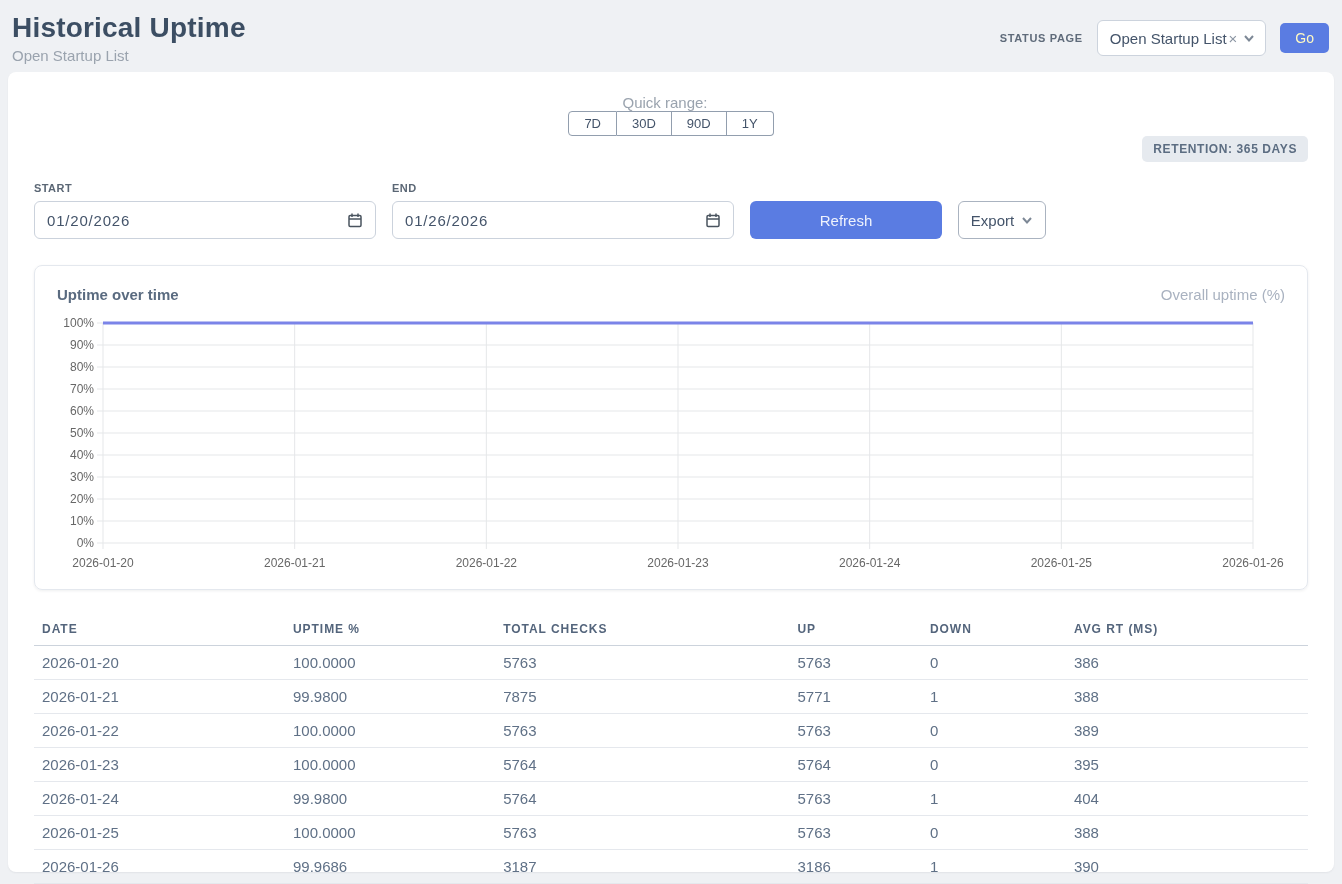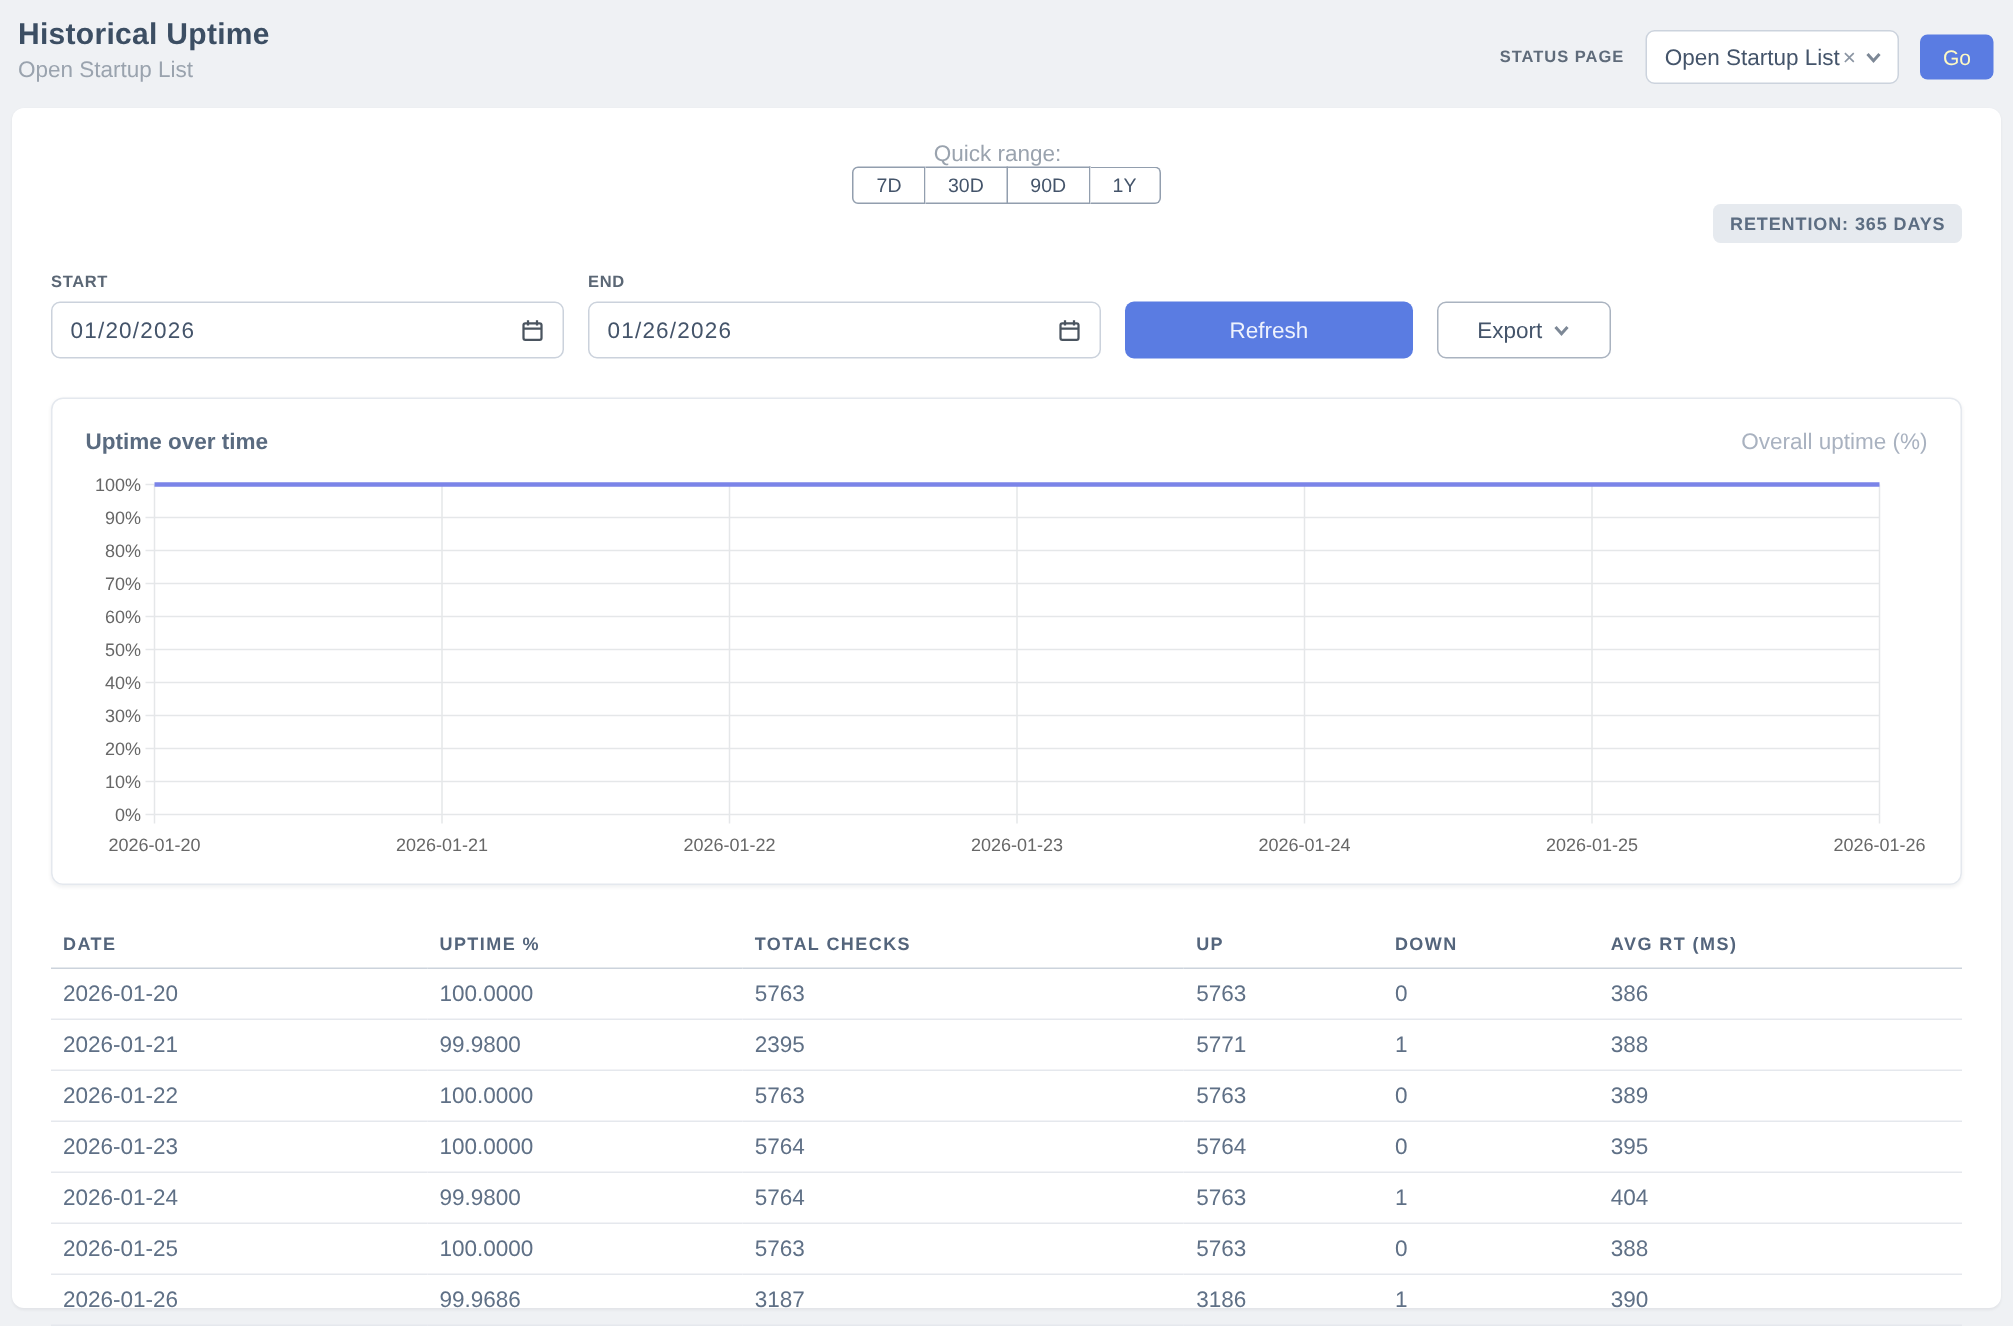--- a/index.html
+++ b/index.html
@@ -9,21 +9,21 @@
     background: #eff1f4;
     color: #44546a;
     overflow: hidden;
   }
 
   
   .topbar {
     display: flex; align-items: flex-start; justify-content: space-between;
     padding: 12px 13px 10px 12px; height: 72px;
   }
-  .page-title { font-size: 20px; font-weight: 700; color: #3c4e63; letter-spacing: .2px; }
+  .page-title { font-size: 28px; font-weight: 700; color: #3c4e63; letter-spacing: .2px; }
   .page-subtitle { font-size: 15px; color: #9aa3ae; margin-top: 3px; }
   .topbar-right { display: flex; align-items: center; gap: 14px; margin-top: 8px; }
   .status-page-label { font-size: 11px; font-weight: 700; letter-spacing: .06em; color: #5f6b7a; }
   .combobox {
     display: flex; align-items: center; gap: 6px;
     background: #fff; border: 1px solid #ccd3dd; border-radius: 6px;
     height: 36px; padding: 0 10px 0 12px; min-width: 164px; cursor: pointer;
   }
   .combobox .value { font-size: 15px; color: #44546a; }
   .combobox .clear { font-size: 15px; color: #8b95a3; line-height: 1; margin-left: -4px; cursor: pointer; }
@@ -70,21 +70,21 @@
   .date-value { letter-spacing: .8px; }
   .select-input { width: 305px; }
   .cal { width: 16px; height: 16px; stroke: #4a545f; stroke-width: 1.5; fill: none; }
   .refresh-btn {
     background: #5a7ce2; color: #eef2fd; border: none; border-radius: 6px;
     font-family: inherit; font-size: 15px; height: 38px; width: 192px; cursor: pointer;
   }
   .export-btn {
     background: #fff; border: 1px solid #aab3c0; border-radius: 6px;
     font-family: inherit; font-size: 15px; color: #44546a;
-    height: 38px; width: 116px; cursor: pointer;
+    height: 38px; width: 88px; cursor: pointer;
     display: flex; align-items: center; justify-content: center; gap: 7px;
   }
   .fields-row .grow { flex: 1 1 auto; }
   .fields-row .grow .select-input { width: 100%; }
 
   
   .chart-card {
     margin-top: 26px; border: 1px solid #e4e8ee; border-radius: 8px;
     box-shadow: 0 1px 3px rgba(16,24,40,.07);
     padding: 16px 16px 14px 16px;
@@ -262,21 +262,21 @@
           <td>2026-01-20</td>
           <td>100.0000</td>
           <td>5763</td>
           <td>5763</td>
           <td>0</td>
           <td>386</td>
         </tr>
         <tr>
           <td>2026-01-21</td>
           <td>99.9800</td>
-          <td>2395</td>
+          <td>7875</td>
           <td>5771</td>
           <td>1</td>
           <td>388</td>
         </tr>
         <tr>
           <td>2026-01-22</td>
           <td>100.0000</td>
           <td>5763</td>
           <td>5763</td>
           <td>0</td>

